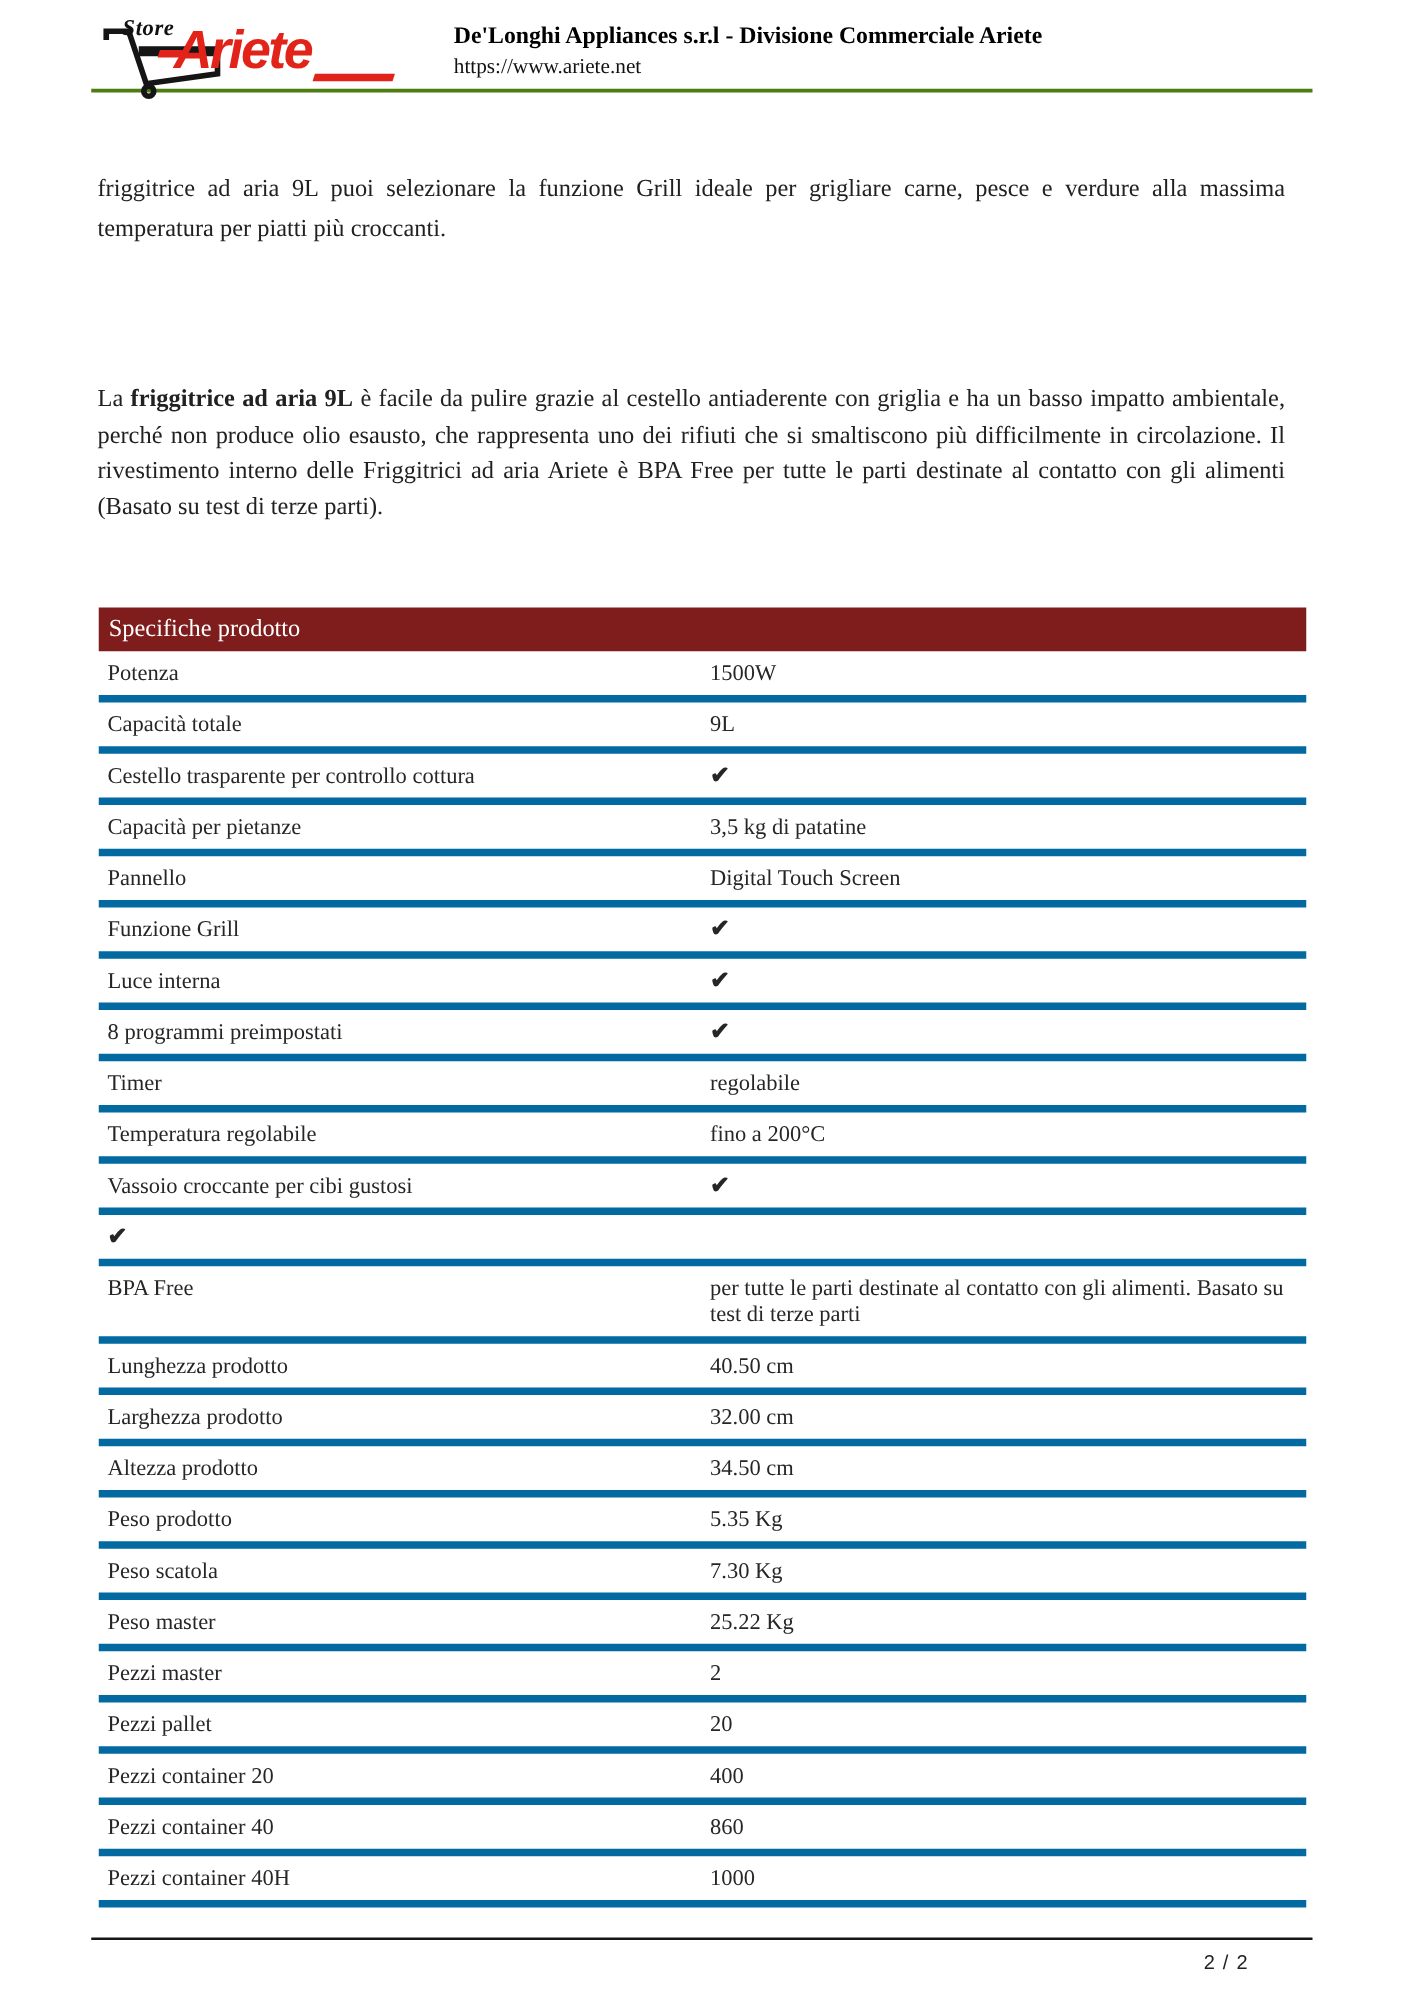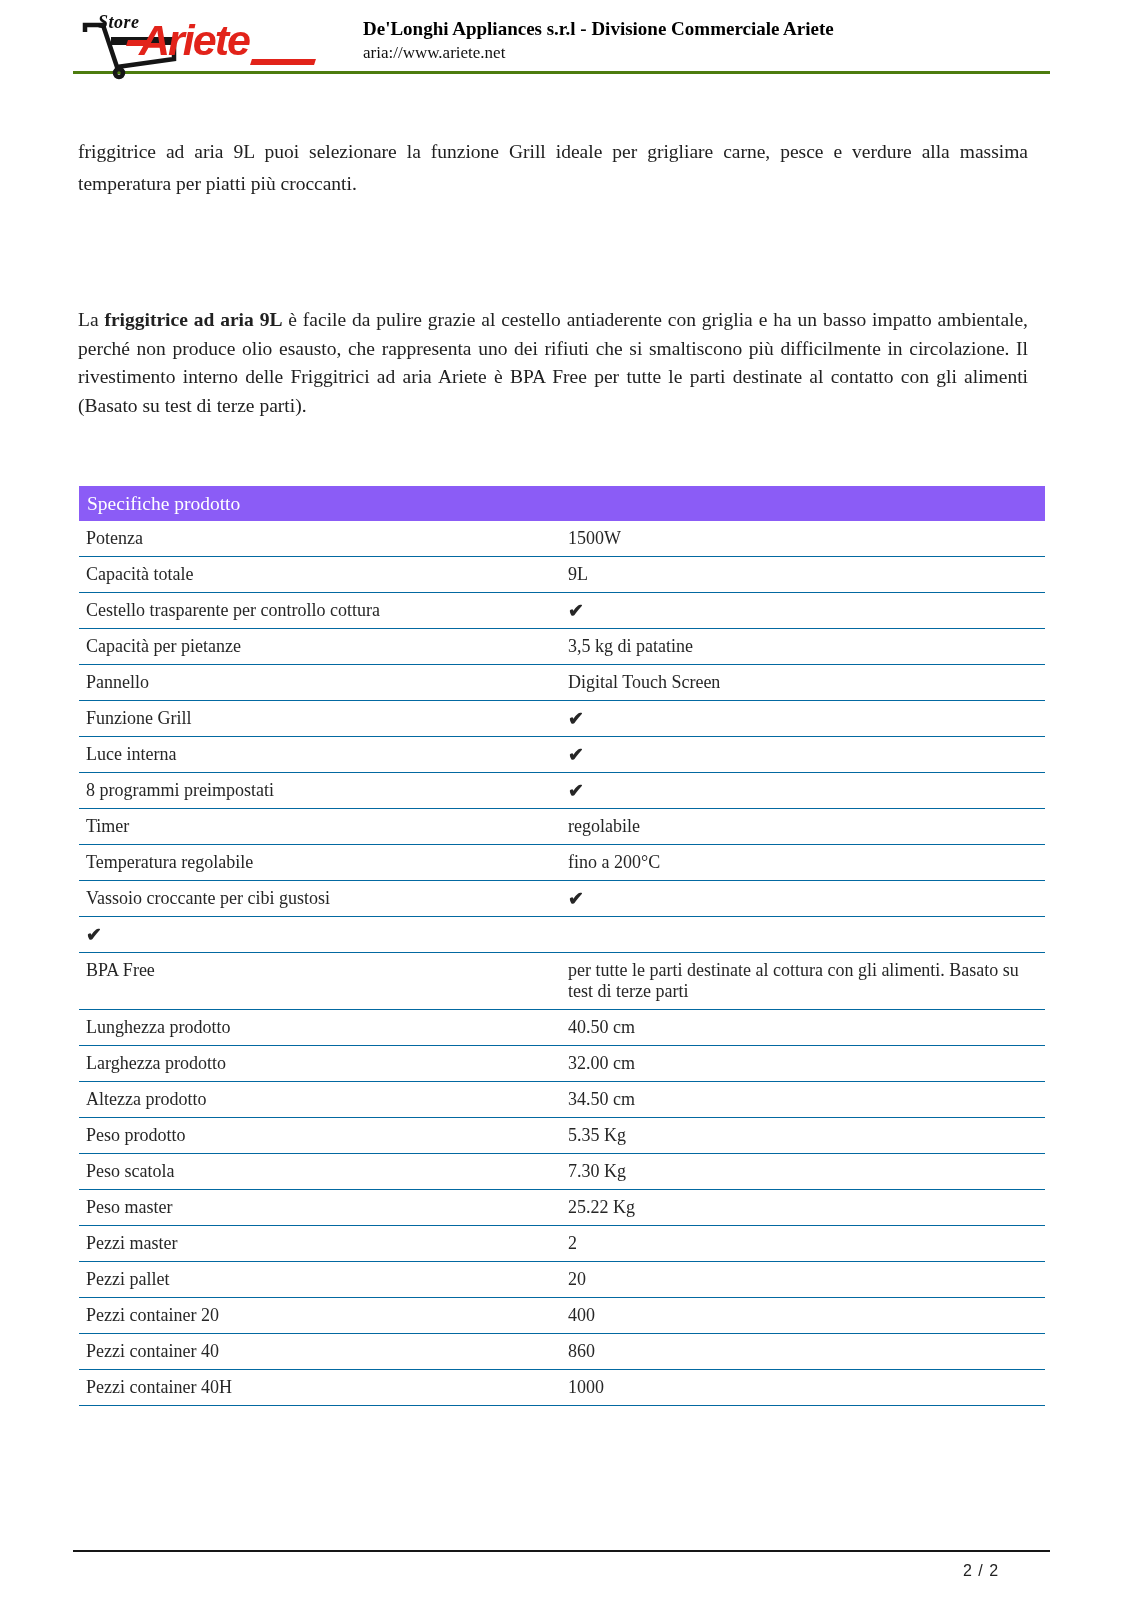--- a/index.html
+++ b/index.html
@@ -51,21 +51,21 @@
 
   
   .spec-table { position:absolute; left:79px; top:486px; width:966px; }
   .spec-header {
     height:35px; background:#2e2e2e; color:#ffffff;
     font-size:19.5px; line-height:35px; padding-left:8px;
     font-family:"Liberation Serif", serif;
   }
   .spec-row {
     display:flex; align-items:flex-start;
-    padding:7px 0 7px 0; border-bottom:1px solid #0369a1;
+    padding:7px 0 7px 0; border-bottom:6px solid #0369a1;
     font-size:18px; line-height:21px; color:#262626;
   }
   .spec-label { width:482px; padding-left:7px; flex:none; }
   .spec-value { flex:1; padding-left:7px; padding-right:10px; }
   .spec-value.check { font-weight:700; font-size:19px; }
 
   
   .footer-rule {
     position:absolute; left:73px; top:1550px; width:977px; height:0;
     border-top:2px solid #161616;
@@ -89,30 +89,30 @@
         <rect x="30" y="21" width="64" height="8" fill="#151515"></rect>
         <circle cx="38" cy="57" r="4" fill="none" stroke="#151515" stroke-width="4.5"></circle>
       </svg>
       <span class="logo-store">Store</span>
       <span class="logo-bar-left" style="background: rgb(226, 35, 26);"></span>
       <span class="logo-ariete" style="color: rgb(226, 35, 26);">Ariete</span>
       <span class="logo-bar-right" style="background: rgb(226, 35, 26);"></span>
     </div>
     <div class="header-text">
       <div class="header-title">De'Longhi Appliances s.r.l - Divisione Commerciale Ariete</div>
-      <div class="header-url">aria://www.ariete.net</div>
+      <div class="header-url">https://www.ariete.net</div>
     </div>
   </div>
 
   <p class="para para-1">friggitrice ad aria 9L puoi selezionare la funzione Grill ideale per grigliare carne, pesce e verdure alla massima temperatura per piatti più croccanti.</p>
 
   <p class="para para-2"><span>La </span><b>friggitrice ad aria 9L</b><span> è facile da pulire grazie al cestello antiaderente con griglia e ha un basso impatto ambientale, perché non produce olio esausto, che rappresenta uno dei rifiuti che si smaltiscono più difficilmente in circolazione. Il rivestimento interno delle Friggitrici ad aria Ariete è BPA Free per tutte le parti destinate al contatto con gli alimenti (Basato su test di terze parti).</span></p>
 
   <div class="spec-table">
-    <div class="spec-header" style="background: #8b5cf6;">Specifiche prodotto</div>
+    <div class="spec-header" style="background: #7f1d1d;">Specifiche prodotto</div>
     <div>
         <div class="spec-row">
           <span class="spec-label">Potenza</span>
           <span class="spec-value">1500W</span>
         </div>
         <div class="spec-row">
           <span class="spec-label">Capacità totale</span>
           <span class="spec-value">9L</span>
         </div>
         <div class="spec-row">
@@ -149,21 +149,21 @@
         </div>
         <div class="spec-row">
           <span class="spec-label">Vassoio croccante per cibi gustosi</span>
           <span class="spec-value check">✔</span>
         </div>
         <div class="spec-row">
           <span class="spec-value check">✔</span>
         </div>
         <div class="spec-row">
           <span class="spec-label">BPA Free</span>
-          <span class="spec-value">per tutte le parti destinate al cottura con gli alimenti. Basato su test di terze parti</span>
+          <span class="spec-value">per tutte le parti destinate al contatto con gli alimenti. Basato su test di terze parti</span>
         </div>
         <div class="spec-row">
           <span class="spec-label">Lunghezza prodotto</span>
           <span class="spec-value">40.50 cm</span>
         </div>
         <div class="spec-row">
           <span class="spec-label">Larghezza prodotto</span>
           <span class="spec-value">32.00 cm</span>
         </div>
         <div class="spec-row">

